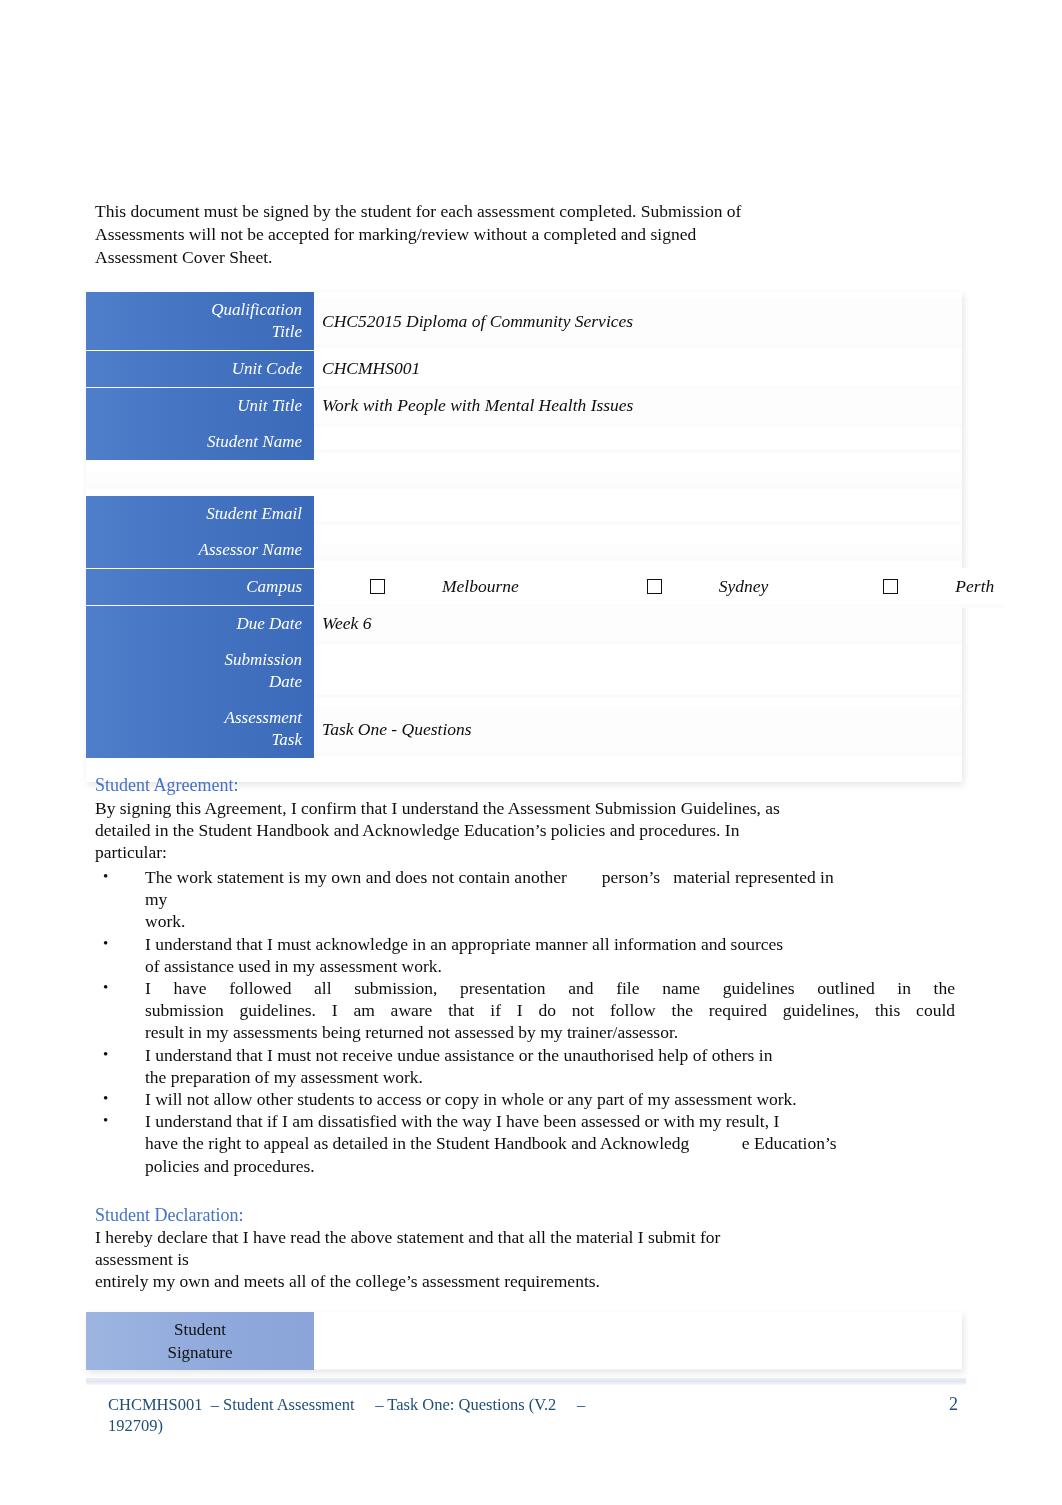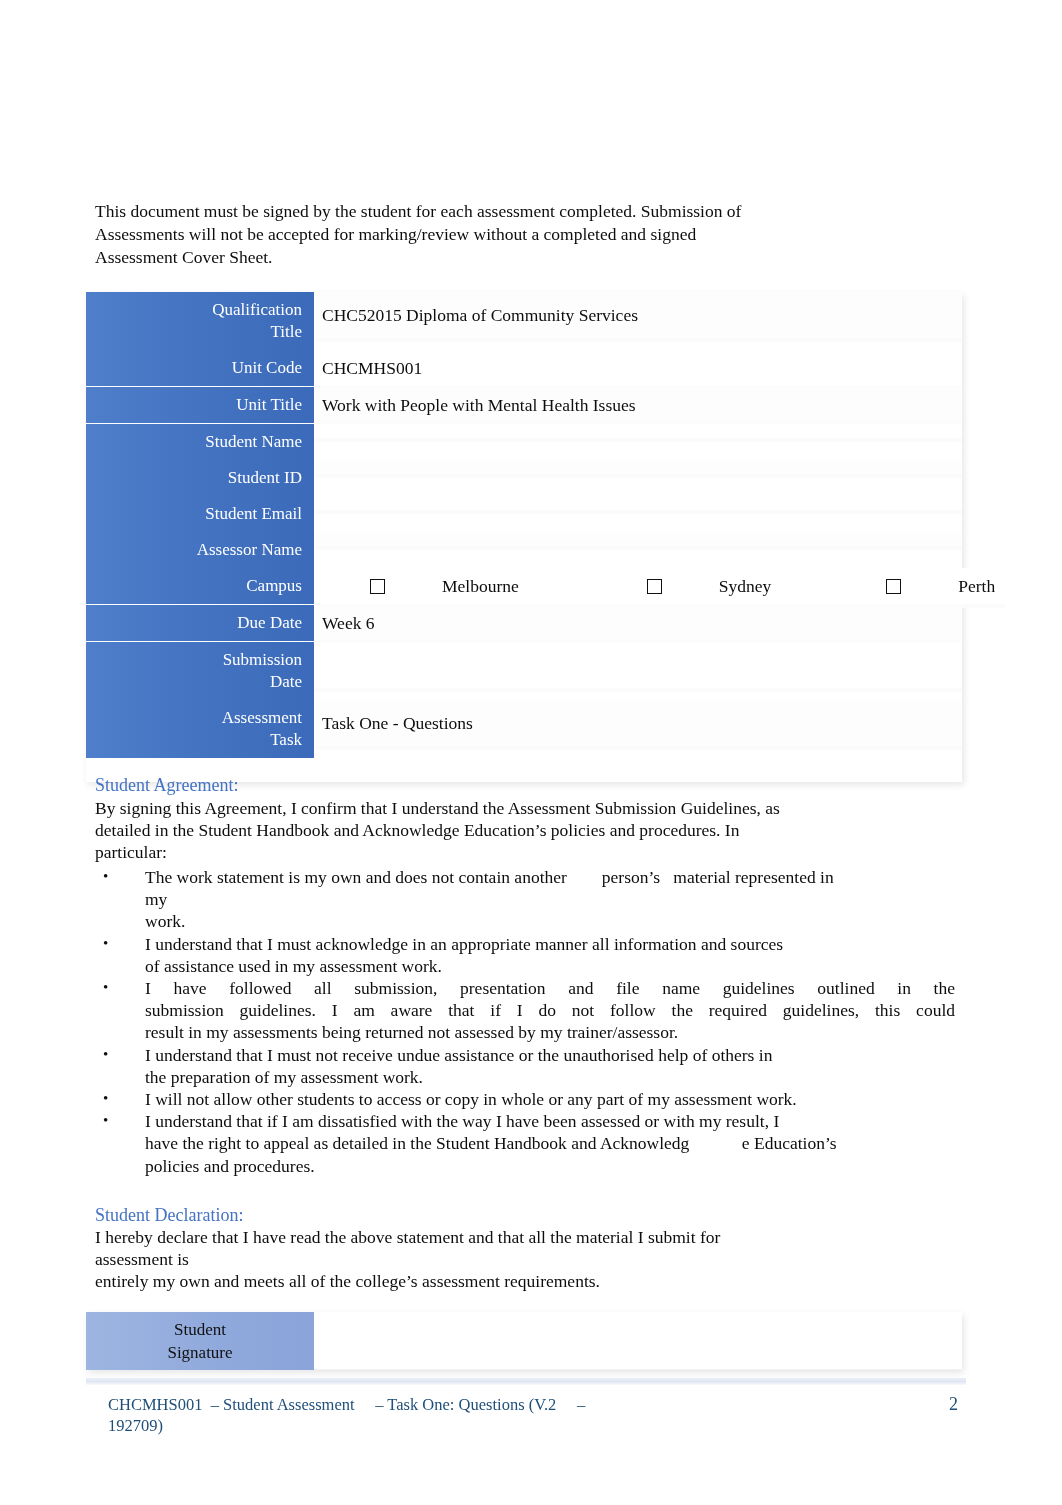--- a/index.html
+++ b/index.html
@@ -51,23 +51,24 @@
   .cover-table {
     position: absolute;
     left: 86px;
     top: 292px;
     width: 876px;
     box-shadow: 2px 3px 7px rgba(0,0,0,0.10);
     background: #ffffff;
   }
   .ct-row {
     display: flex;
-    align-items: flex-start;
+    align-items: center;
     min-height: 36px;
     position: relative;
+    font-style: italic;
   }
   .ct-label {
     width: 228px;
     flex: 0 0 228px;
     background: linear-gradient(to right, #4F7ECB 0%, #4272C0 55%, #3C6ABA 100%);
     color: #ffffff;
     font-size: 17px;
     line-height: 22px;
     text-align: right;
     padding: 7px 12px 7px 8px;
@@ -300,25 +301,20 @@
       </div>
       <div class="ct-row">
         <div class="ct-label">
           <span>
             <div>Student Name</div>
           </span>
         </div>
         <div class="ct-value"></div>
       </div>
       <div class="ct-row">
-        <div class="ct-label">
-          <span>
-            <div>Student ID</div>
-          </span>
-        </div>
         <div class="ct-value"></div>
       </div>
       <div class="ct-row">
         <div class="ct-label">
           <span>
             <div>Student Email</div>
           </span>
         </div>
         <div class="ct-value"></div>
       </div>

